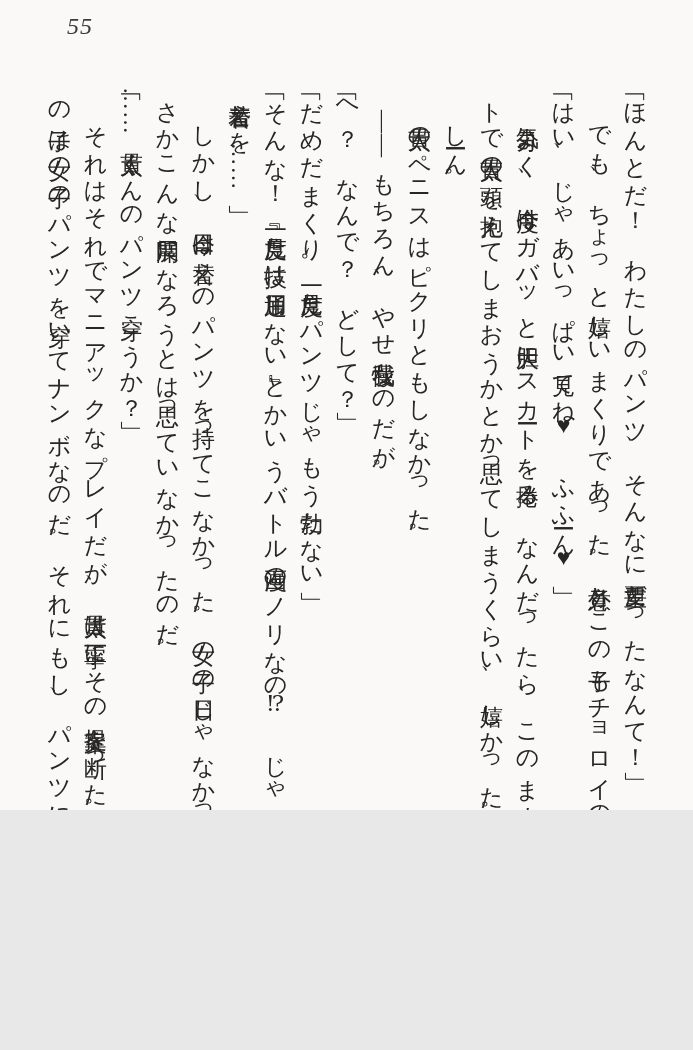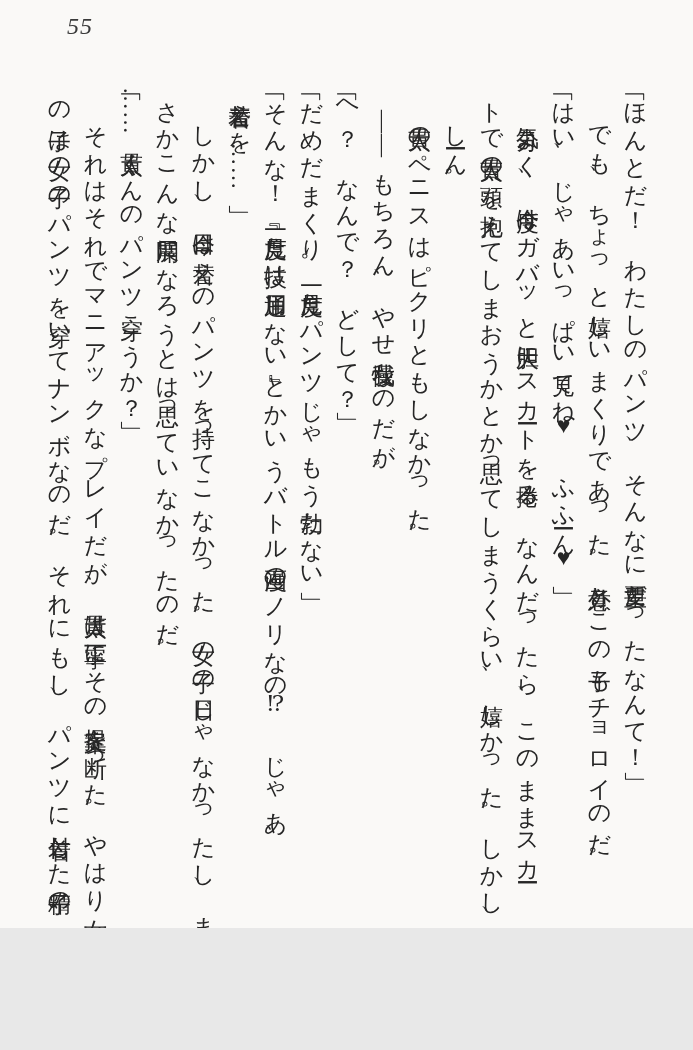--- a/index.html
+++ b/index.html
@@ -3,21 +3,21 @@
 <meta charset="utf-8">
 <style>
   html, body {
     margin: 0;
     padding: 0;
     background: #e8e8e8;
   }
   .page {
     position: relative;
     width: 693px;
-    height: 928px;
+    height: 810px;
     margin: 0 auto;
     background: #faf9f7;
     overflow: hidden;
     font-family: "Liberation Serif", "DejaVu Serif", serif;
     color: #262626;
   }
   .page-number {
     position: absolute;
     top: 13px;
     left: 67px;

